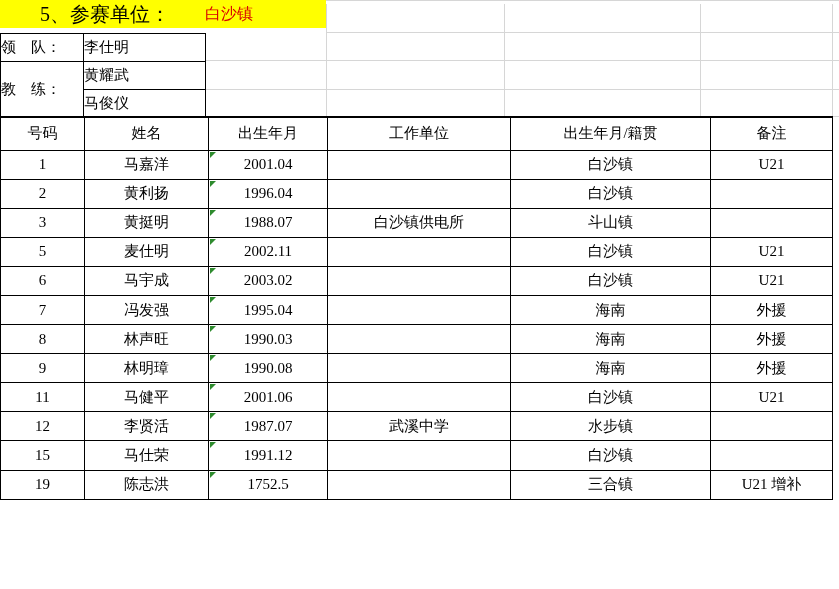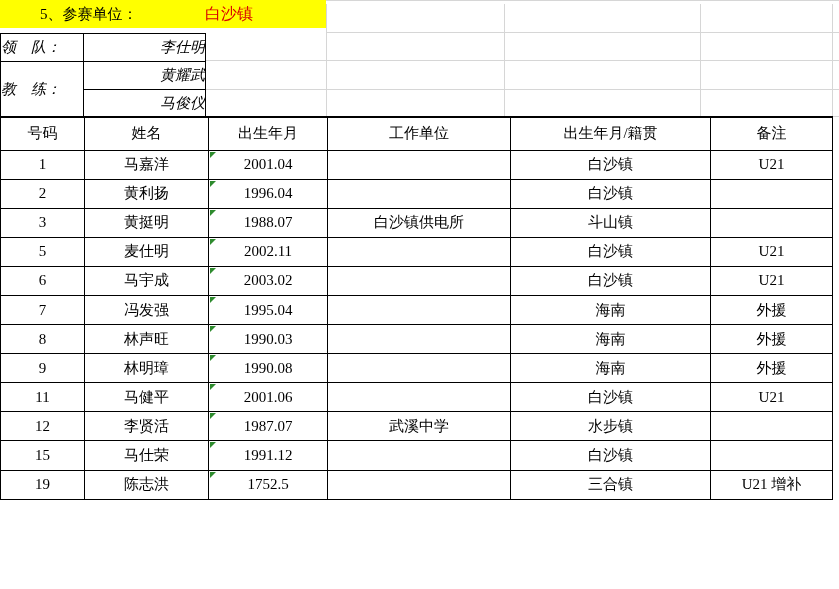--- a/index.html
+++ b/index.html
@@ -14,38 +14,38 @@
   
   .gl { position:absolute; background:#d6d6d6; }
 
   
   .title-band {
     position:absolute; left:0; top:5; width:326px; height:28px;
     background:#ffff00; z-index:2;
   }
   .title-label {
     position:absolute; left:40px; top:0; line-height:28px;
-    font-size:15px; color:#000; white-space:nowrap;
+    font-size:20px; color:#000; white-space:nowrap;
   }
   .title-value {
     position:absolute; left:205px; top:0; line-height:28px;
     font-size:16px; color:#d80000; white-space:nowrap;
   }
 
   
   table.staff {
     position:absolute; left:0; top:33px; z-index:2;
-    border-collapse:collapse; table-layout:fixed;font-style:italic;
+    border-collapse:collapse; table-layout:fixed;
   }
   table.staff td {
     border:1px solid #000; padding:0;
     font-size:15px; vertical-align:middle; overflow:hidden; white-space:nowrap;
   }
   td.slabel { width:82px; padding-left:4px; text-align:left; }
-  td.sname  { width:121px; padding-left:5px; text-align:right; }
+  td.sname  { width:121px; padding-left:5px; text-align:left; }
   tr.srow { height:28px; }
 
   
   table.roster {
     position:absolute; left:0; top:116px; z-index:2;
     border-collapse:collapse; table-layout:fixed;
     border-top:2px solid #000000;
   }
   table.roster th, table.roster td {
     border:1px solid #000; padding:0;

